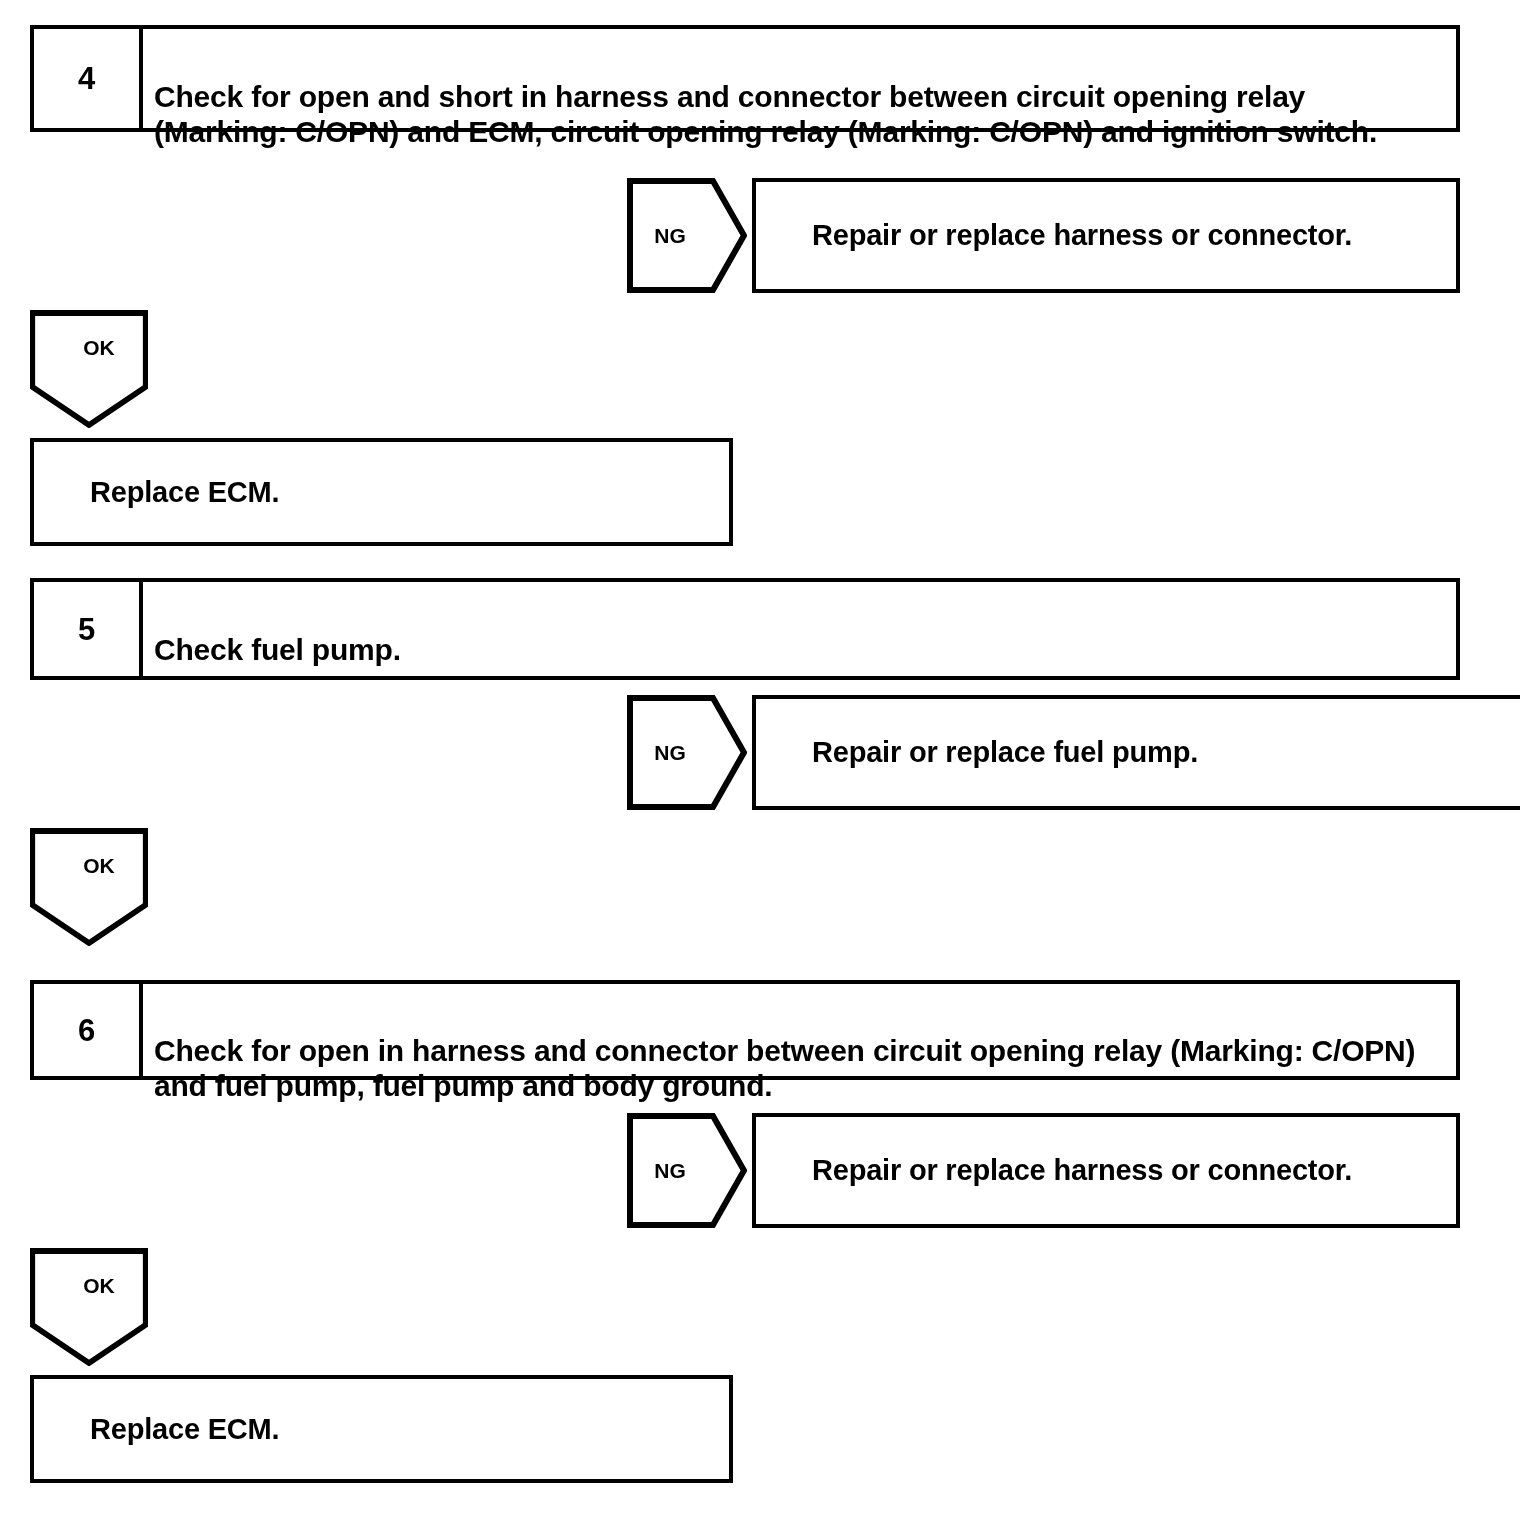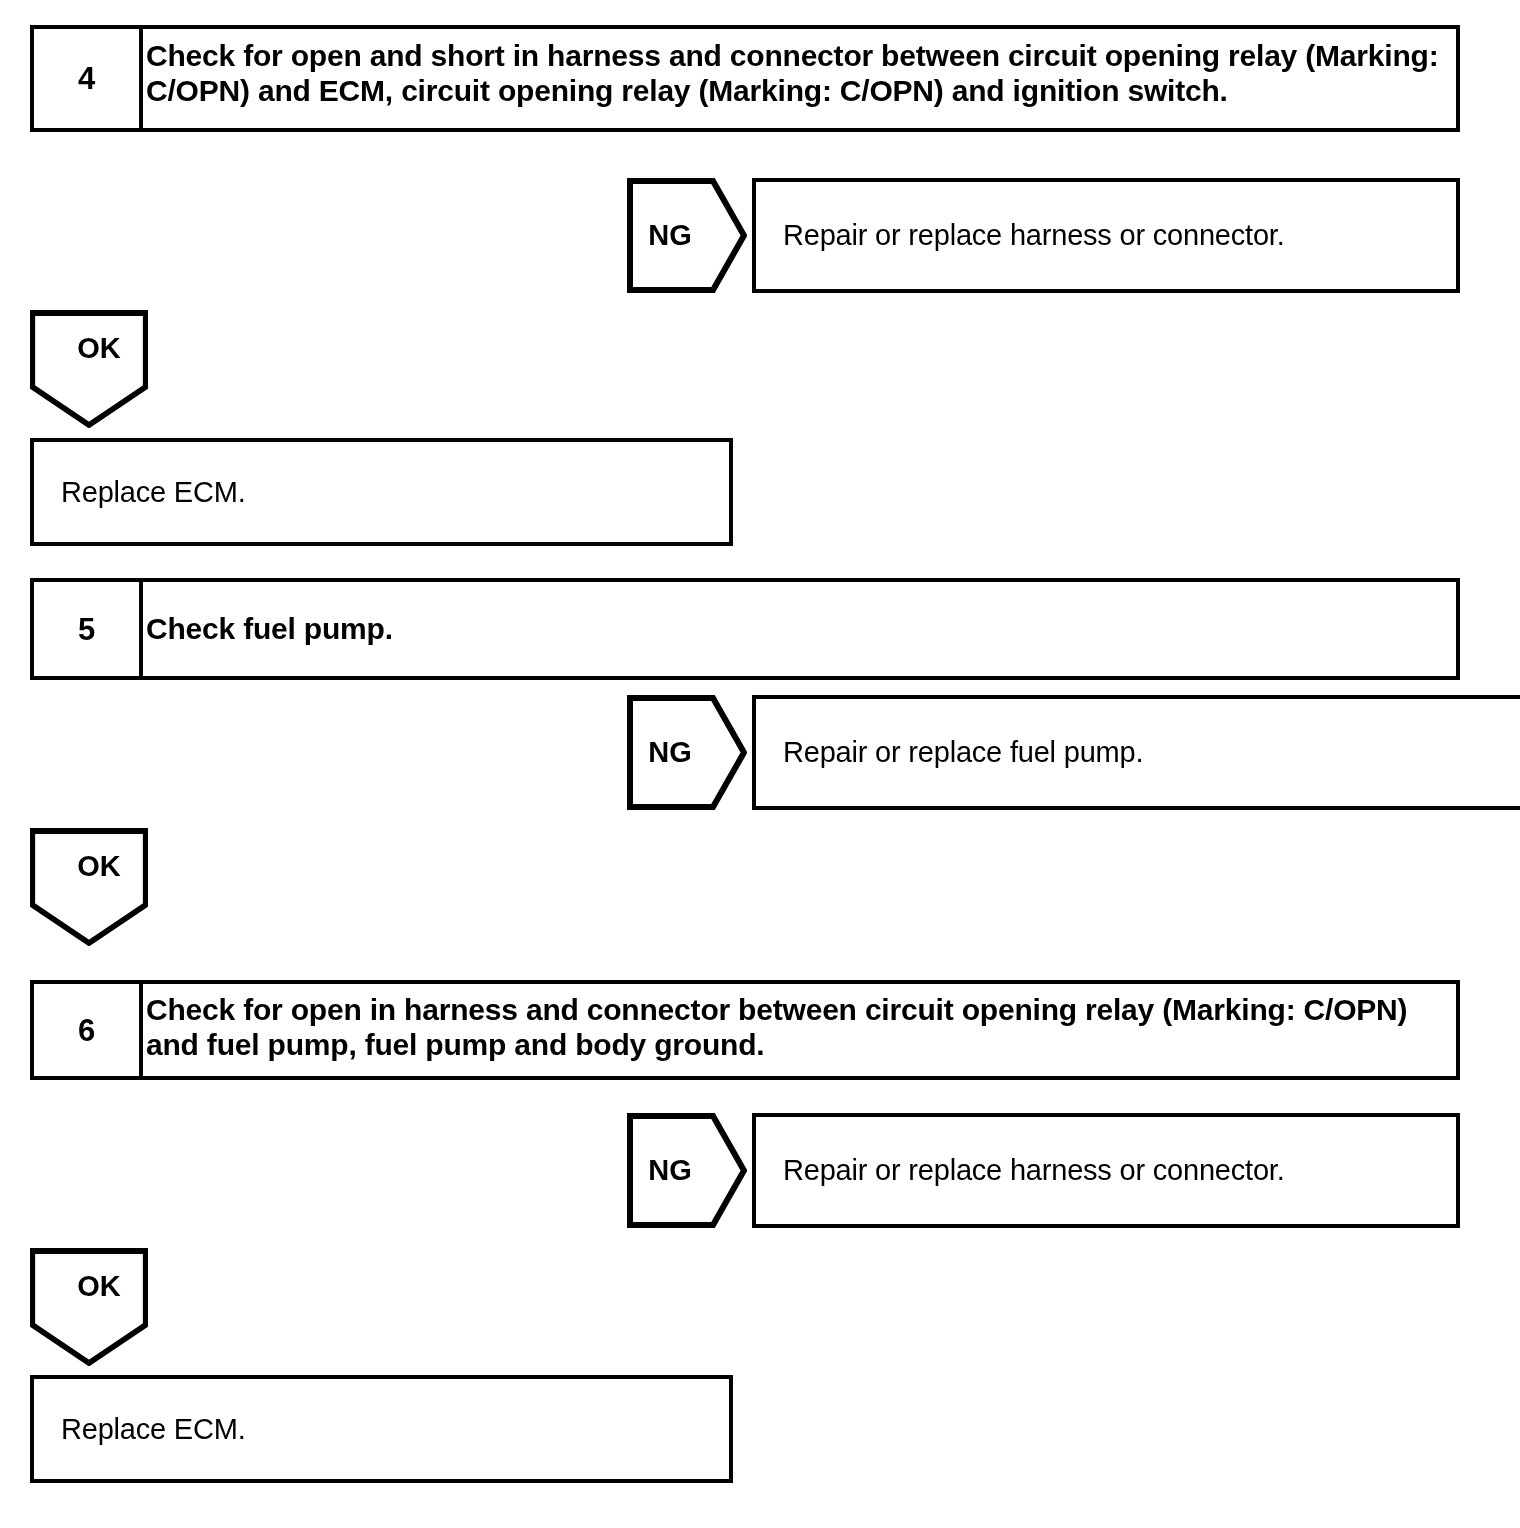--- a/index.html
+++ b/index.html
@@ -39,46 +39,48 @@
   .step-num {
     font-size: 31px;
     font-weight: bold;
     color: #000000;
     line-height: 1;
   }
   .step-text-cell {
     flex: 1 1 auto;
     display: flex;
     align-items: flex-start;
-    padding: 9px 14px 0 3px;
+    padding: 9px 14px 0 11px;
+    margin-top: 41px;
   }
   .step-text {
     font-size: 30px;
     font-weight: bold;
     color: #000000;
     line-height: 1.17;
     letter-spacing: -0.2px;
   }
 
   
   .action-box {
     position: absolute;
     box-sizing: border-box;
     border: 4px solid #000000;
     background: #ffffff;
     display: flex;
     align-items: center;
   }
   .action-text {
     font-size: 29px;
-    font-weight: normal;
+    font-weight: bold;
     color: #000000;
     padding-left: 27px;
     line-height: 1.2;
     letter-spacing: -0.2px;
+    margin-left: 29px;
   }
 
   
   .ng-tag {
     position: absolute;
     width: 120px;
     height: 115px;
   }
   .ng-tag svg {
     position: absolute;
@@ -117,21 +119,21 @@
   }
   .ok-label {
     position: absolute;
     left: 0;
     top: 0;
     width: 138px;
     height: 76px;
     display: flex;
     align-items: center;
     justify-content: center;
-    font-size: 29px;
+    font-size: 21px;
     font-weight: bold;
     color: #000000;
   }
 </style>
 </head>
 <body>
 
 <div id="page">
 
   <div class="step-box" style="left:30px; top:25px; width:1430px; height:107px;">

